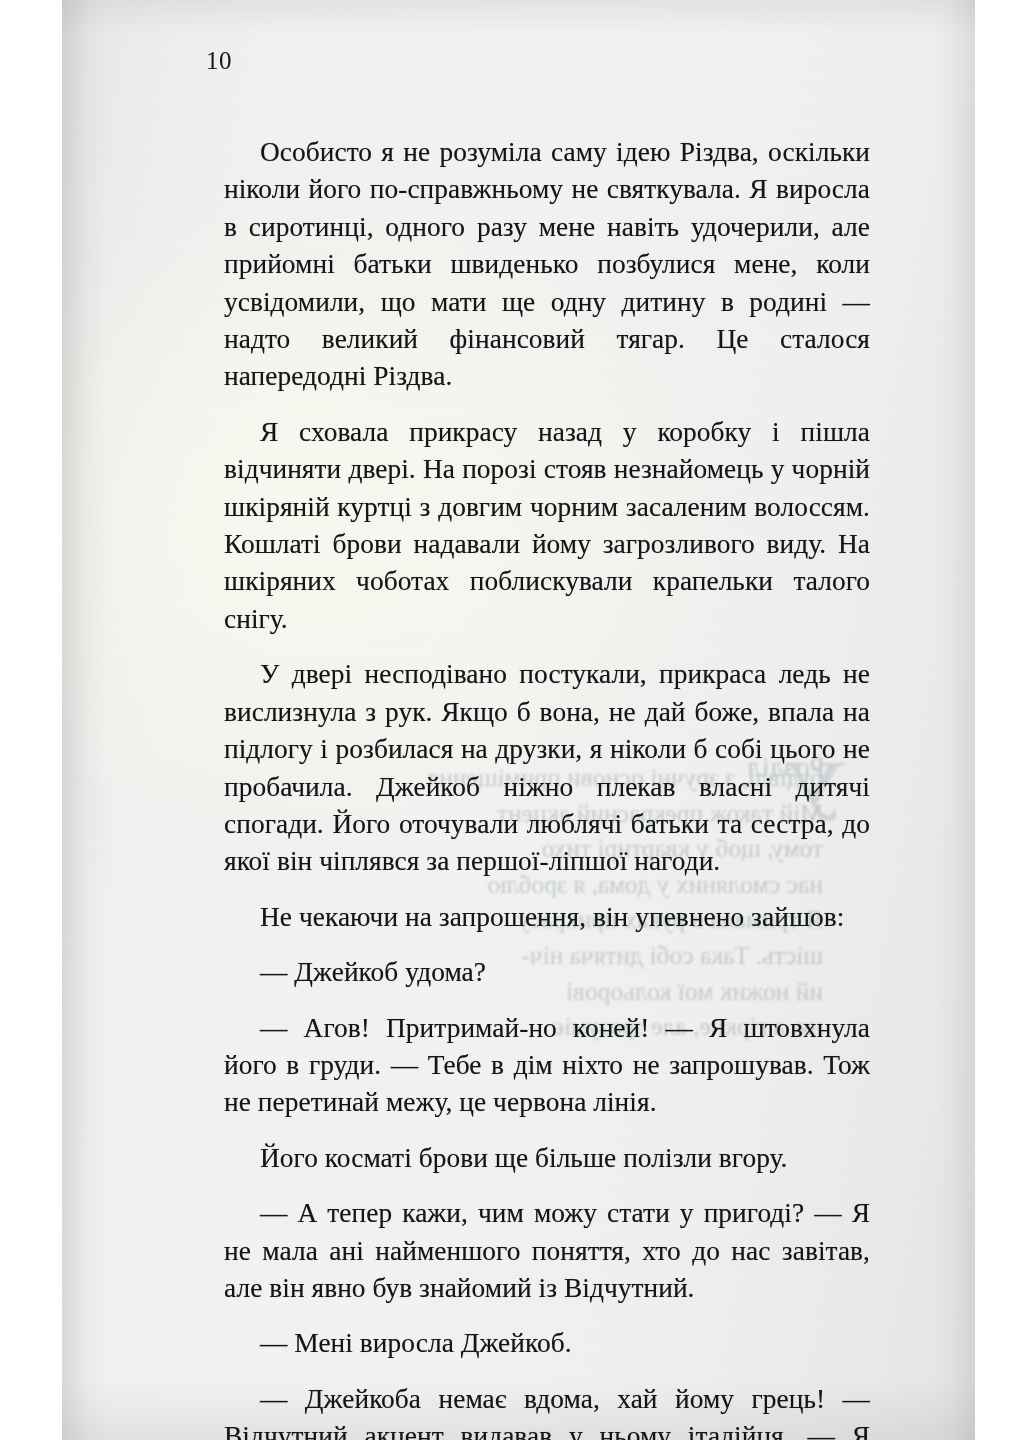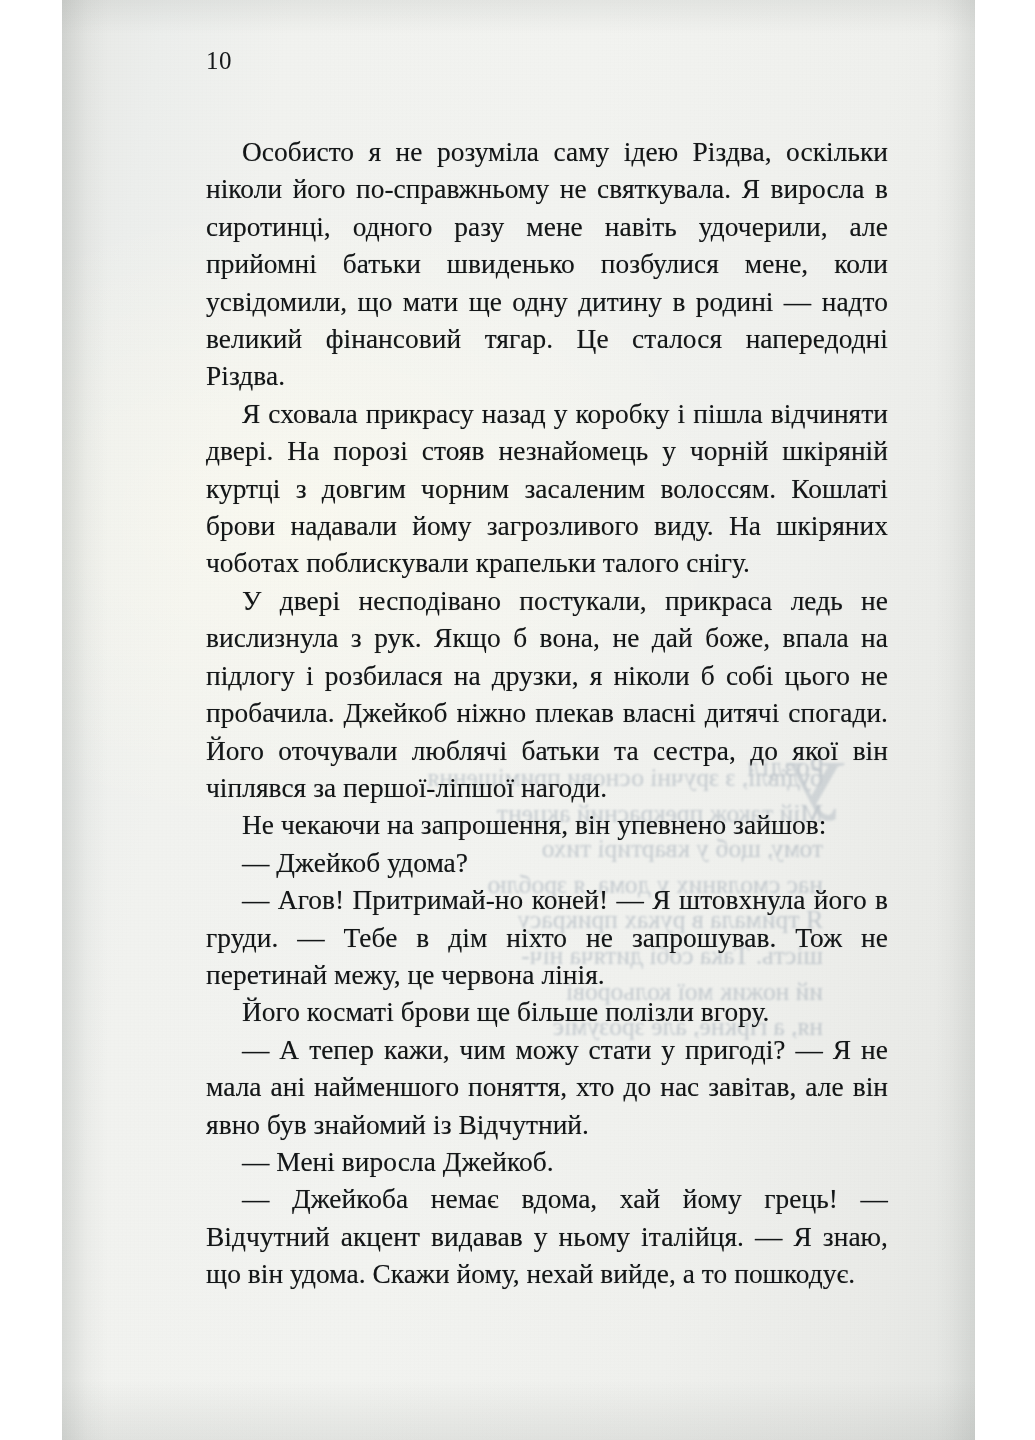--- a/index.html
+++ b/index.html
@@ -131,21 +131,21 @@
     color: #15181a;
     margin: 0 0 0 0;
     letter-spacing: 0.4px;
   }
 
   .body-copy {
     margin-top: 58px;
   }
 
   .body-copy p {
-    margin: 0;
+    margin: 18px;
     font-size: 27.4px;
     line-height: 37.4px;
     text-align: justify;
     text-indent: 36px;
     color: #131617;
     letter-spacing: 0.05px;
     text-shadow: 0 0 0.7px rgba(20,22,24,0.42);
   }
 
   

